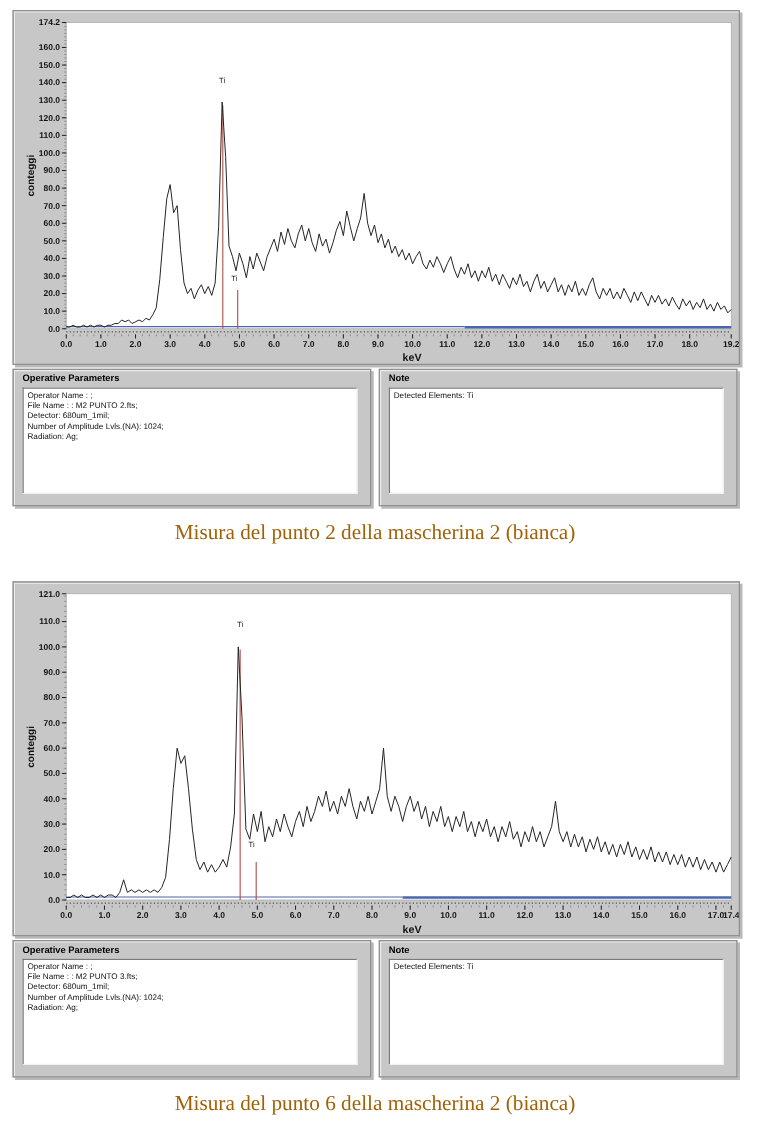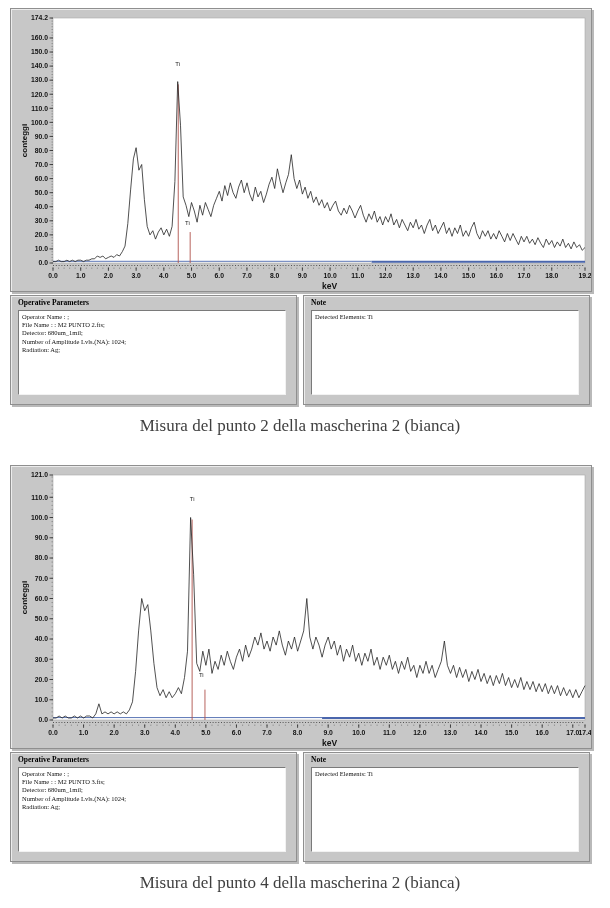--- a/index.html
+++ b/index.html
@@ -5,32 +5,32 @@
   html,body{margin:0;padding:0;background:#ffffff;}
   .page{position:relative;width:610px;height:908px;background:#ffffff;overflow:hidden;
         font-family:"Liberation Sans",sans-serif;}
   .figure{position:absolute;left:10px;width:582px;}
   .fig1{top:8px;}
   .fig2{top:465px;}
   .window{position:relative;width:580px;height:282px;background:#c7c7c7;
           border:1px solid #8f8f8f;box-shadow:inset 1px 1px 0 #ececec,2px 2px 0 #b9b9b9;}
   .chart{position:absolute;left:0;top:0;width:496px;height:281px;}
   svg text{font-family:"Liberation Sans",sans-serif;}
-  .panels{display:flex;gap:6px;margin-top:3px;font-family:Liberation Serif, serif;}
+  .panels{display:flex;gap:6px;margin-top:3px;}
   .panel{position:relative;width:287px;height:110px;background:#c7c7c7;
          border:1px solid #8f8f8f;box-shadow:inset 1px 1px 0 #ececec,2px 2px 0 #b9b9b9;
          box-sizing:border-box;}
   .panel-title{position:absolute;left:7px;top:2px;font-size:7.5px;font-weight:bold;color:#000;}
   .panel-box{position:absolute;left:7px;right:10px;top:14px;bottom:9px;background:#ffffff;
              border-top:1px solid #7a7a7a;border-left:1px solid #7a7a7a;
              border-bottom:1px solid #f2f2f2;border-right:1px solid #f2f2f2;
              padding:2px 3px;overflow:hidden;}
   .pline{font-size:6.5px;line-height:8.2px;color:#111;white-space:nowrap;}
   .caption{margin-top:11px;width:580px;text-align:center;
-           font-family:"Liberation Serif",serif;font-size:17px;color:#404040;}
+           font-family:"Liberation Serif",serif;font-size:17px;color:#a16207;}
 </style>
 </head>
 <body>
 
 <div class="page">
 
   <section class="figure fig1">
     <div class="window">
       <div class="chart"><svg width="580" height="281" viewBox="0 0 580 281">
             <rect x="42" y="9" width="532" height="245" fill="#ffffff" stroke="#a9a9a9" stroke-width="0.6"></rect>
@@ -568,16 +568,16 @@
           <div class="pline">Radiation: Ag;</div>
         </div>
       </div>
       <div class="panel">
         <div class="panel-title">Note</div>
         <div class="panel-box">
           <div class="pline">Detected Elements: Ti</div>
         </div>
       </div>
     </div>
-    <div class="caption">Misura del punto 4 della mascherina 2 (bianca)</div>
+    <div class="caption">Misura del punto 6 della mascherina 2 (bianca)</div>
   </section>
 
 </div>
 
 </body></html>

